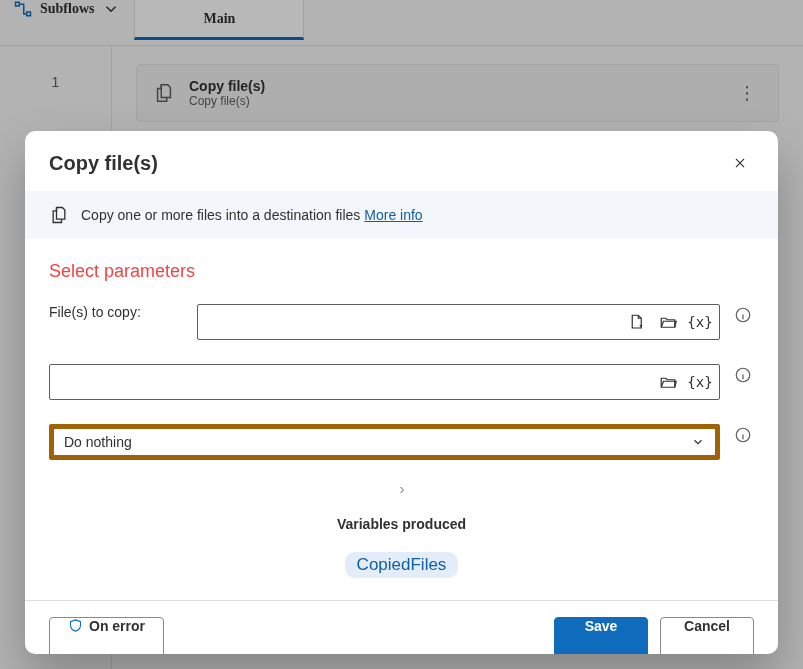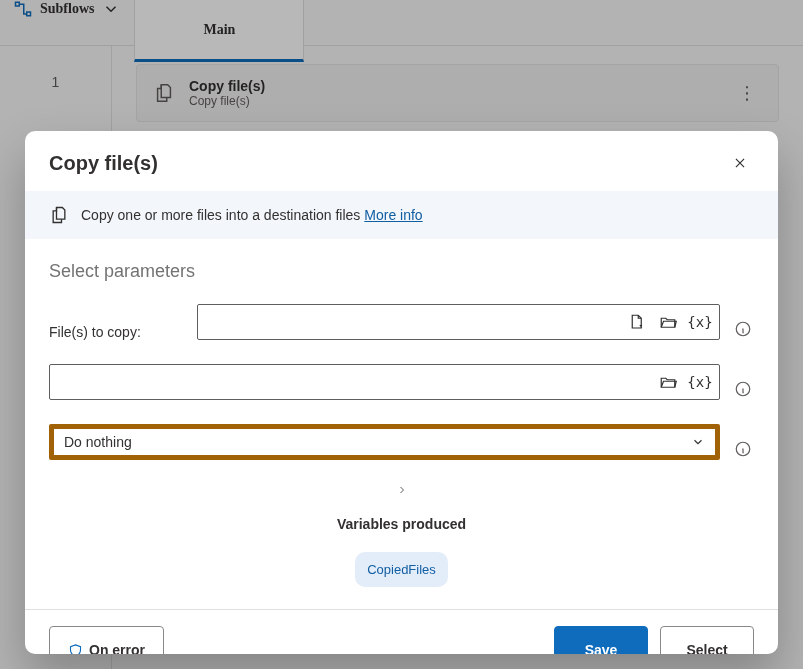--- a/index.html
+++ b/index.html
@@ -25,21 +25,21 @@
     font-family: Liberation Serif, serif;
   }
   .subflows {
     display: flex; align-items: center; gap: 8px;
     padding: 0 14px;
     font-weight: 600;
     color: #323130;
   }
   .subflows svg { width: 18px; height: 18px; }
   .tab {
-    width: 170px; height: 62px;
+    width: 170px; height: 40px;
     display: flex; align-items: center; justify-content: center;
     font-weight: 600;
     border-bottom: 3px solid #0f6cbd;
     background: #fff;
     border-right: 1px solid #e1dfdd;
     border-left: 1px solid #e1dfdd;
   }
   .canvas {
     display: flex;
     height: calc(100% - 46px);
@@ -101,25 +101,25 @@
     padding: 14px 24px;
     display: flex; align-items: center; gap: 12px;
     color: #323130;
   }
   .info-strip a { color: #115ea3; text-decoration: underline; }
   .dlg-body {
     padding: 22px 24px;
     flex: 1;
   }
   .section-title {
-    font-size: 18px; font-weight: 400; color: #737373;
+    font-size: 18px; font-weight: 400; color: #ef4444;
     margin-bottom: 22px;
   }
   .form-row {
-    display: flex; align-items: flex-end;
+    display: flex; align-items: flex-start;
     margin-bottom: 24px;
     gap: 12px;
   }
   .form-label {
     width: 136px;
     flex-shrink: 0;
     color: #323130;
   }
   .input-wrap {
     flex: 1;
@@ -185,42 +185,42 @@
   .vars-row .chevron {
     width: 12px; height: 12px; color: #605e5c;
     cursor: pointer;
     border: none; background: none;
   }
   .vars-row .label { font-weight: 600; }
   .var-chip {
     background: #e3edfa;
     color: #115ea3;
     border-radius: 10px;
-    padding: 10px 12px;
-    font-size: 13px;
+    padding: 3px 12px;
+    font-size: 17px;
   }
   .dlg-footer {
     border-top: 1px solid #e1dfdd;
     padding: 16px 24px;
     display: flex; align-items: center;
     gap: 12px;
   }
   .footer-spacer { flex: 1; }
   .btn {
     height: 48px;
     min-width: 94px;
     border-radius: 4px;
     border: 1px solid #8a8886;
     background: #fff;
     font-size: 14px;
     font-weight: 600;
     color: #323130;
     cursor: pointer;
     padding: 0 18px;
-    display: flex; align-items: center; justify-content: center; gap: 6px;
+    display: flex; justify-content: center; gap: 6px;
   }
   .btn-onerror svg { width: 15px; height: 15px; color: #0f6cbd; }
   .btn-primary {
     background: #0f6cbd;
     border-color: #0f6cbd;
     color: #fff;
   }
 </style>
 </head>
 <body>
@@ -370,16 +370,16 @@
       <svg viewBox="0 0 24 24" fill="none" stroke="currentColor" stroke-width="1.8">
           <path d="M12 3l8 3v5c0 5-3.5 8.5-8 10-4.5-1.5-8-5-8-10V6z"></path>
         </svg>
       <span>On error</span>
     </button>
     <div class="footer-spacer"></div>
     <button class="btn btn-primary">
       <span>Save</span>
     </button>
     <button class="btn">
-      <span>Select</span>
+      <span>Cancel</span>
     </button>
   </div>
 </div>
 
 </body></html>

